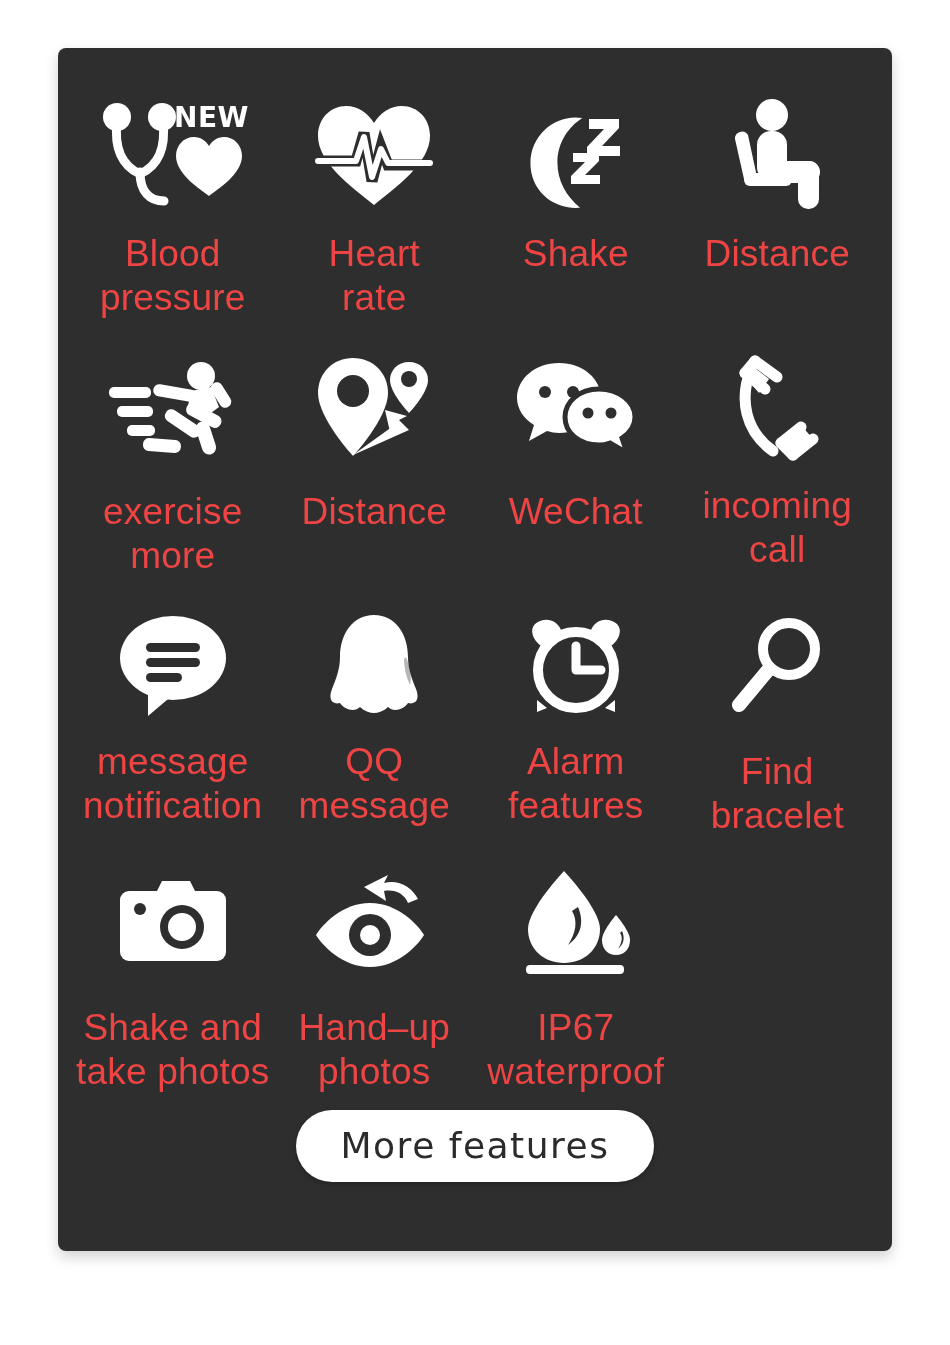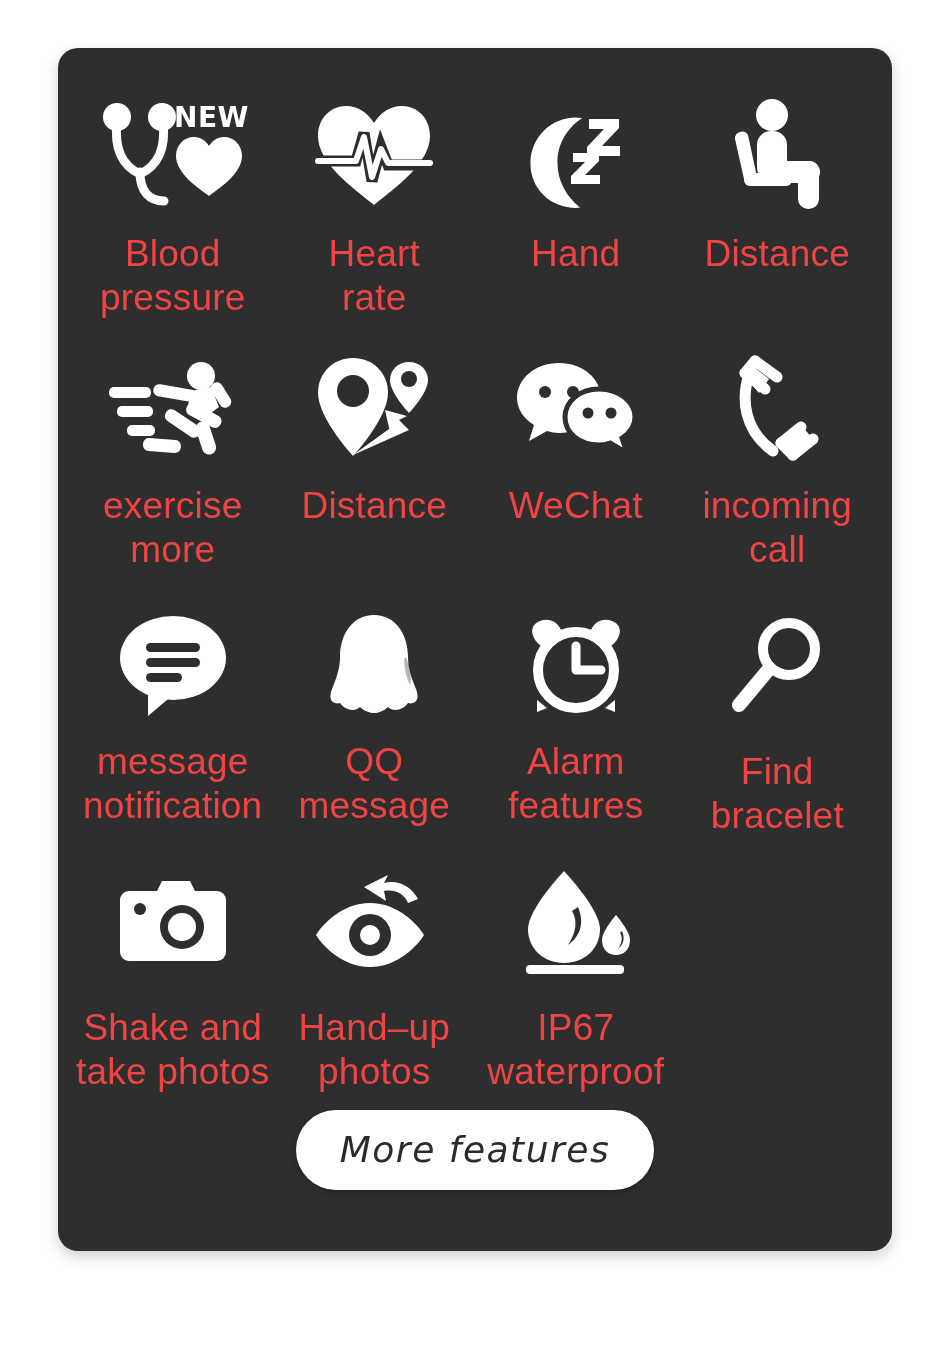--- a/index.html
+++ b/index.html
@@ -22,21 +22,21 @@
   }
 
   
   #feature-card {
     position: absolute;
     left: 58px;
     top: 48px;
     width: 834px;
     height: 1203px;
     background: #2e2e2e;
-    border-radius: 20px;
+    border-radius: 8px;
     box-shadow: 0 6px 14px rgba(0,0,0,0.18);
     box-sizing: border-box;
     padding: 0;
   }
 
   
   #feature-grid {
     position: absolute;
     left: 14px;
     top: 44px;
@@ -73,49 +73,48 @@
     line-height: 44px;
     text-align: center;
     font-weight: 400;
     letter-spacing: 0.2px;
     max-width: 210px;
     white-space: pre-line;
   }
 
   
   .row-1 .feature-label { margin-top: 18px; }
-  .row-2 .feature-label { margin-top: 14px; }
+  .row-2 .feature-label { margin-top: 20px; }
   .row-3 .feature-label { }
   .row-4 .feature-label { margin-top: 24px; }
 
   
   #more-features-wrap {
     position: absolute;
     left: 0;
     right: 0;
     top: 1062px;
     display: flex;
     justify-content: center;
   }
   #more-features-button {
     background: #ffffff;
     color: #2b2b2b;
     border: none;
     border-radius: 40px;
-    height: 80px;
+    height: 72px;
     min-width: 358px;
     padding: 0 34px;
     font-family: "DejaVu Sans", sans-serif;
     font-size: 36px;
     letter-spacing: 1.5px;
     line-height: 64px;
     text-align: center;
     cursor: pointer;
     box-shadow: 0 2px 5px rgba(0,0,0,0.25);
-    font-style: italic;
   }
 </style>
 </head>
 <body>
 
 <div id="stage">
 
   <div id="feature-card">
 
     <div id="feature-grid">
@@ -164,21 +163,21 @@
         <div class="feature-icon">
           <svg width="122" height="104" viewBox="0 0 122 104" fill="#ffffff" aria-hidden="true">
 
             <path d="M62 16 C38 12, 14 31, 14 58 C14 83, 35 101, 60 99 C47 88, 39 74, 39 57 C39 40, 48 25, 62 16 Z" transform="translate(-4,0) scale(1.08) translate(4,-2)"></path>
 
             <path d="M74 16 h30 v9 l-17 18 h18 v10 h-33 v-9 l17-18 h-15 z"></path>
 
             <path d="M58 50 h26 v8 l-14 14 h15 v9 h-29 v-8 l14-14 h-12 z"></path>
           </svg>
         </div>
-        <div class="feature-label">Hand</div>
+        <div class="feature-label">Shake</div>
       </div>
 
       <div class="feature-cell row-1">
         <div class="feature-icon">
           <svg width="110" height="112" viewBox="0 0 110 112" fill="#ffffff" aria-hidden="true">
 
             <circle cx="50" cy="16" r="16"></circle>
 
             <rect x="35" y="32" width="30" height="50" rx="14"></rect>
 

